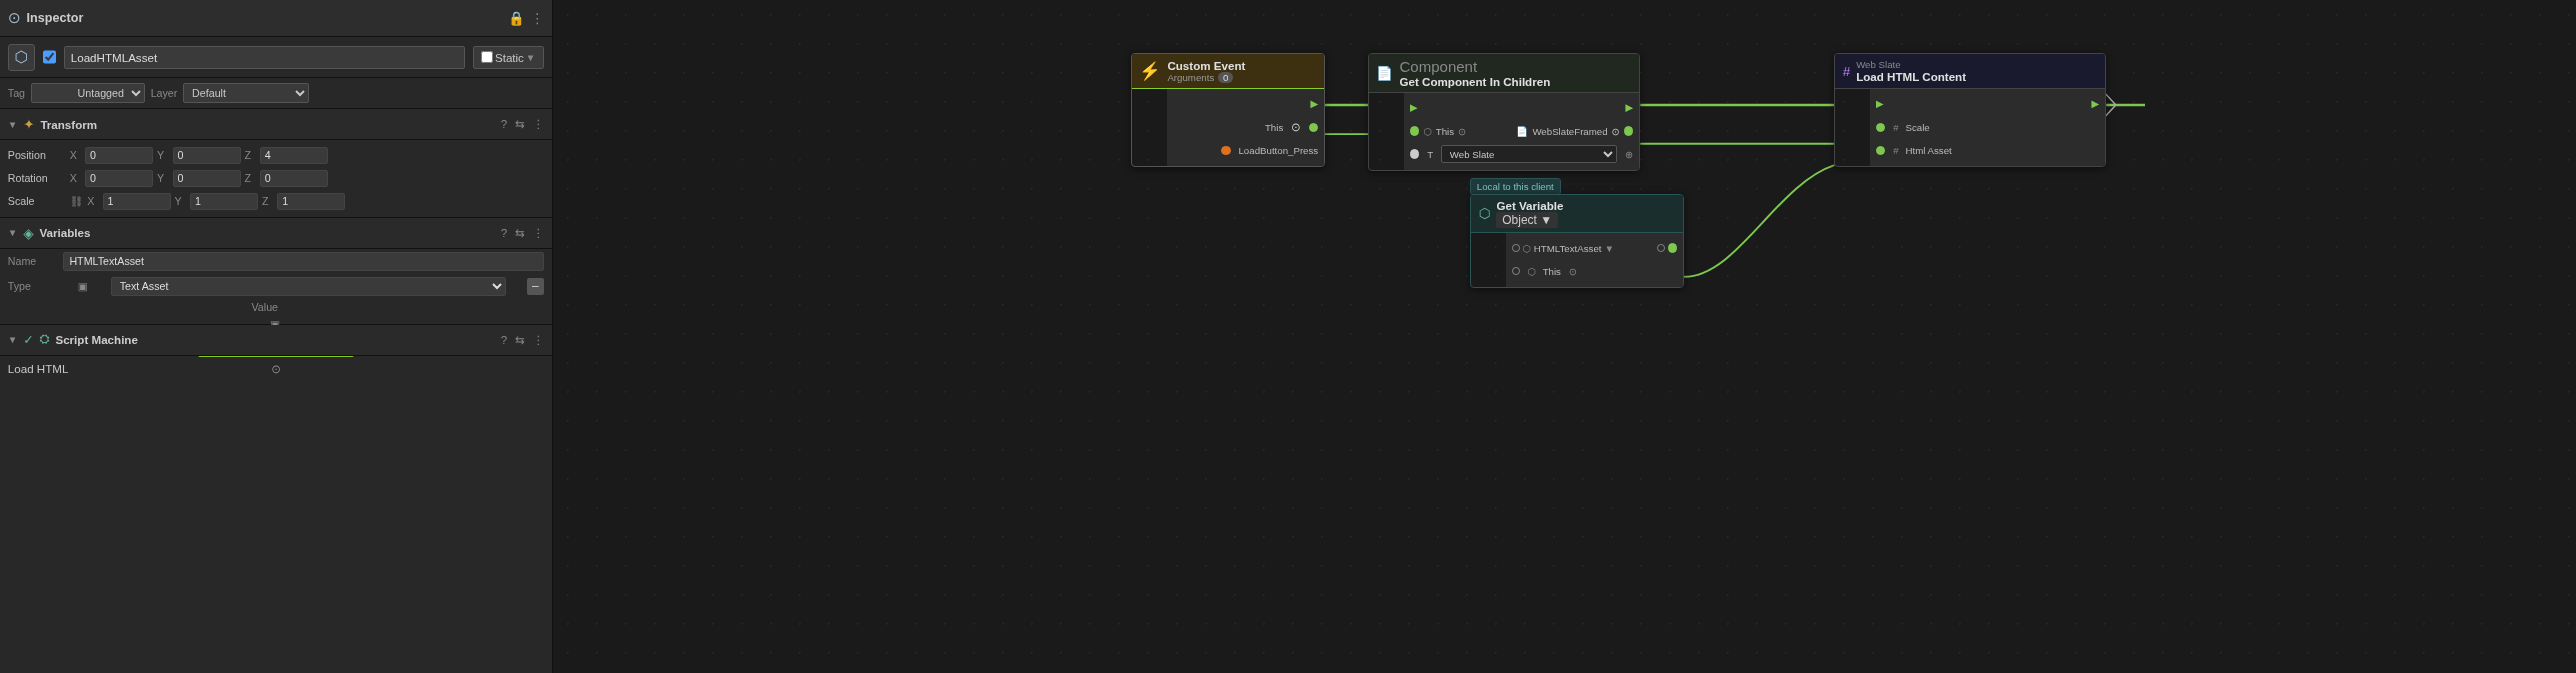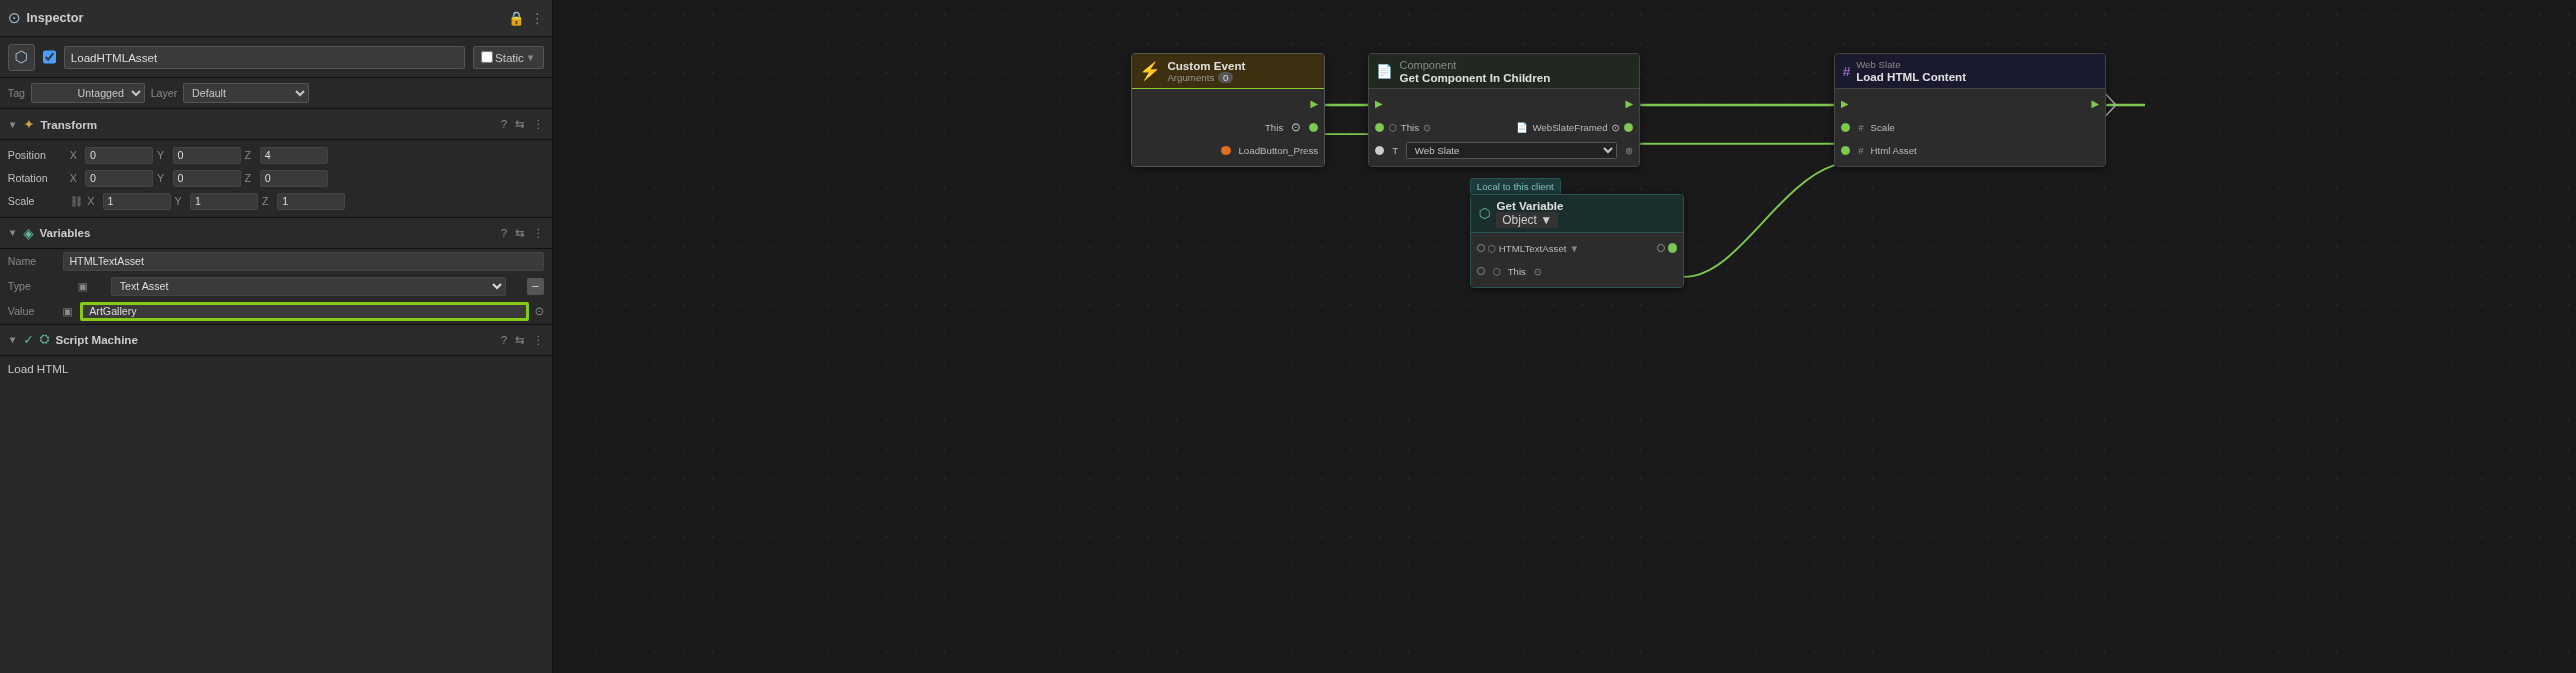--- a/index.html
+++ b/index.html
@@ -221,20 +221,21 @@
       cursor: pointer;
       font-size: 13.6px;
       display: flex; align-items: center; justify-content: center;
     }
     .var-value-row {
       display: flex;
       align-items: center;
       padding: 1.9px 7.8px;
       height: 25px;
       gap: 5.8px;
+      flex-direction: column;
     }
     .var-value-input {
       flex: 1;
       background: #3a3a3a;
       border: 3px solid #84cc16;
       color: #ddd;
       padding: 1px 5.8px;
       height: 19.4px;
       font-size: 10.7px;
       border-radius: 1.9px;
@@ -302,20 +303,21 @@
     .node-header {
       display: flex;
       align-items: center;
       padding: 3.9px 7.8px;
       gap: 5.8px;
       min-height: 35px;
     }
     .node-body {
       background: #2c2c2c;
       padding: 3.9px 0;
+      margin-left: 35px;
     }
     .node-pin-row {
       display: flex;
       align-items: center;
       height: 23px;
       padding: 0 5.8px;
       gap: 3.9px;
       position: relative;
     }
     .node-pin-row.output {
@@ -594,21 +596,21 @@
         <span class="pin filled-orange" style="margin-right:3.9px;"></span>
         <span class="pin-label">LoadButton_Press</span>
       </div>
     </div>
   </div>
 
   <div class="node node-get-component" style="border: 1px solid #444;">
     <div class="node-header" style="background:#202820; border-bottom:1px solid #444;">
       <span style="font-size:13.6px; color:#aaa;">📄</span>
       <div>
-        <div style="font-size:11px; color:#888;">Component</div>
+        <div style="font-size:15px; color:#888;">Component</div>
         <div class="node-title-text">Get Component In Children</div>
       </div>
     </div>
     <div class="node-body">
 
       <div class="node-pin-row" style="justify-content:space-between;">
         <span style="width:7.8px;height:7.8px; background:#7ec850; clip-path:polygon(0 0,100% 50%,0 100%); display:inline-block;"></span>
         <span style="width:7.8px;height:7.8px; background:#7ec850; clip-path:polygon(0 0,100% 50%,0 100%); display:inline-block;"></span>
       </div>
 

